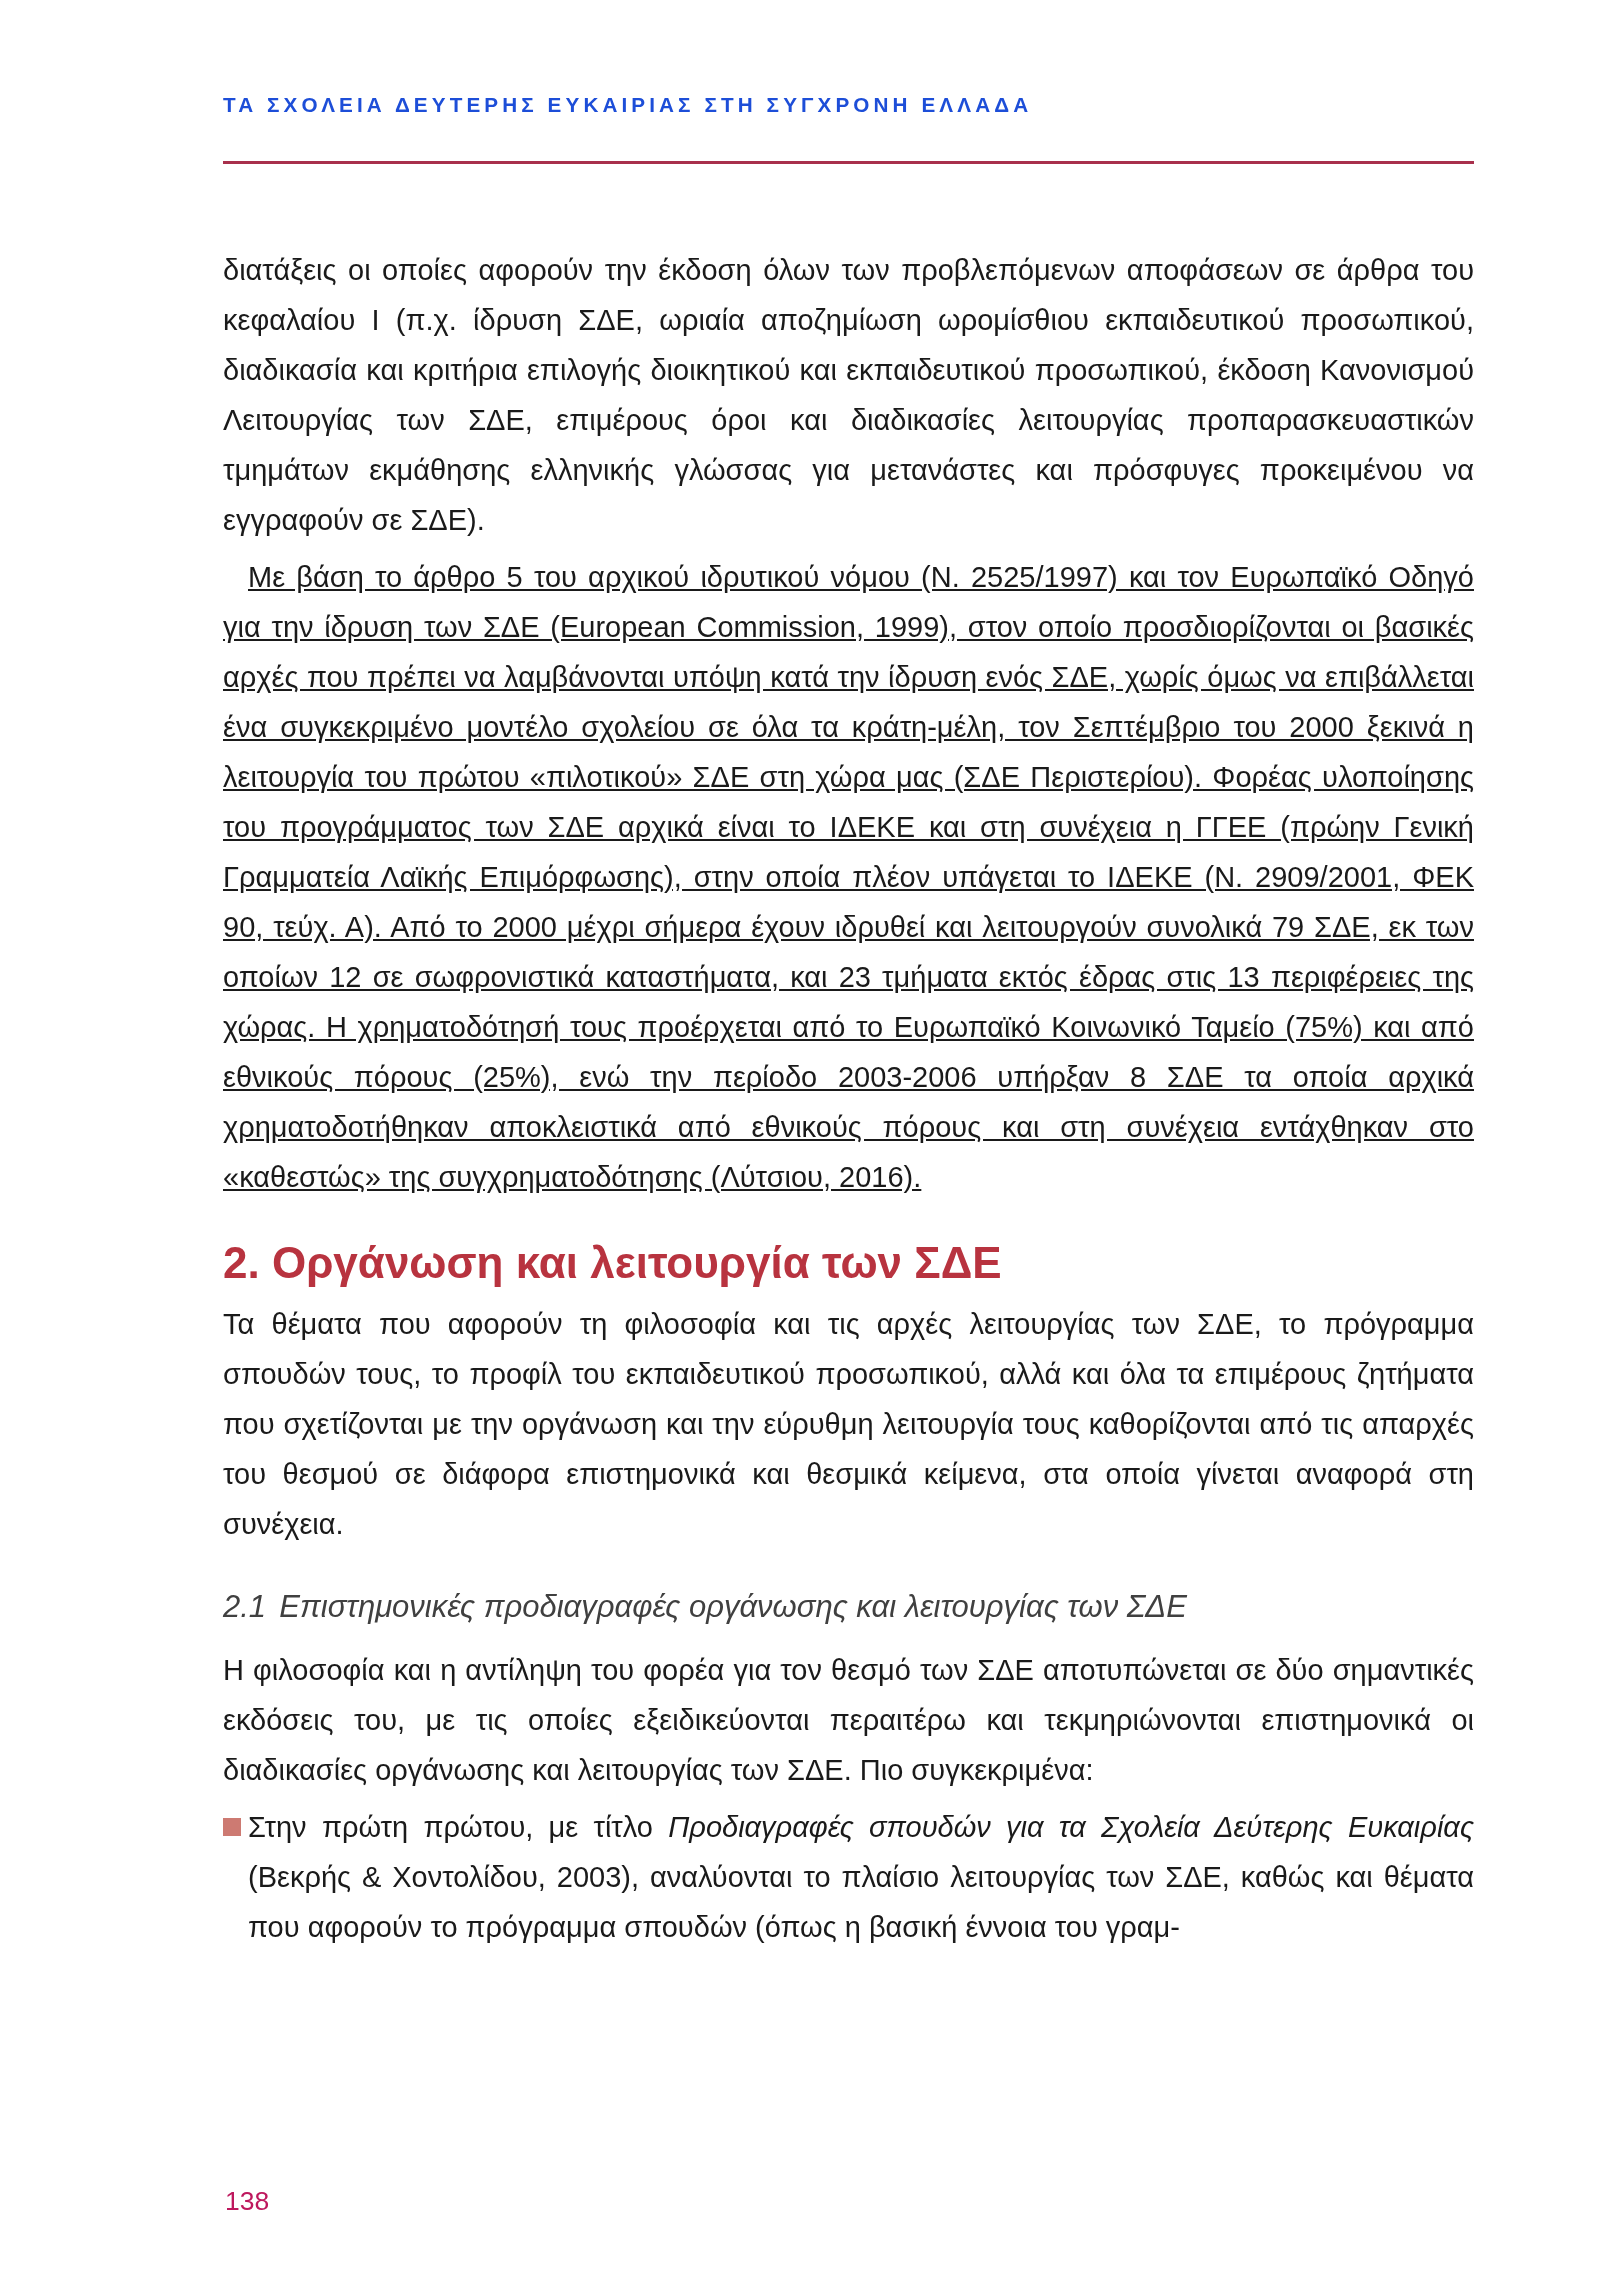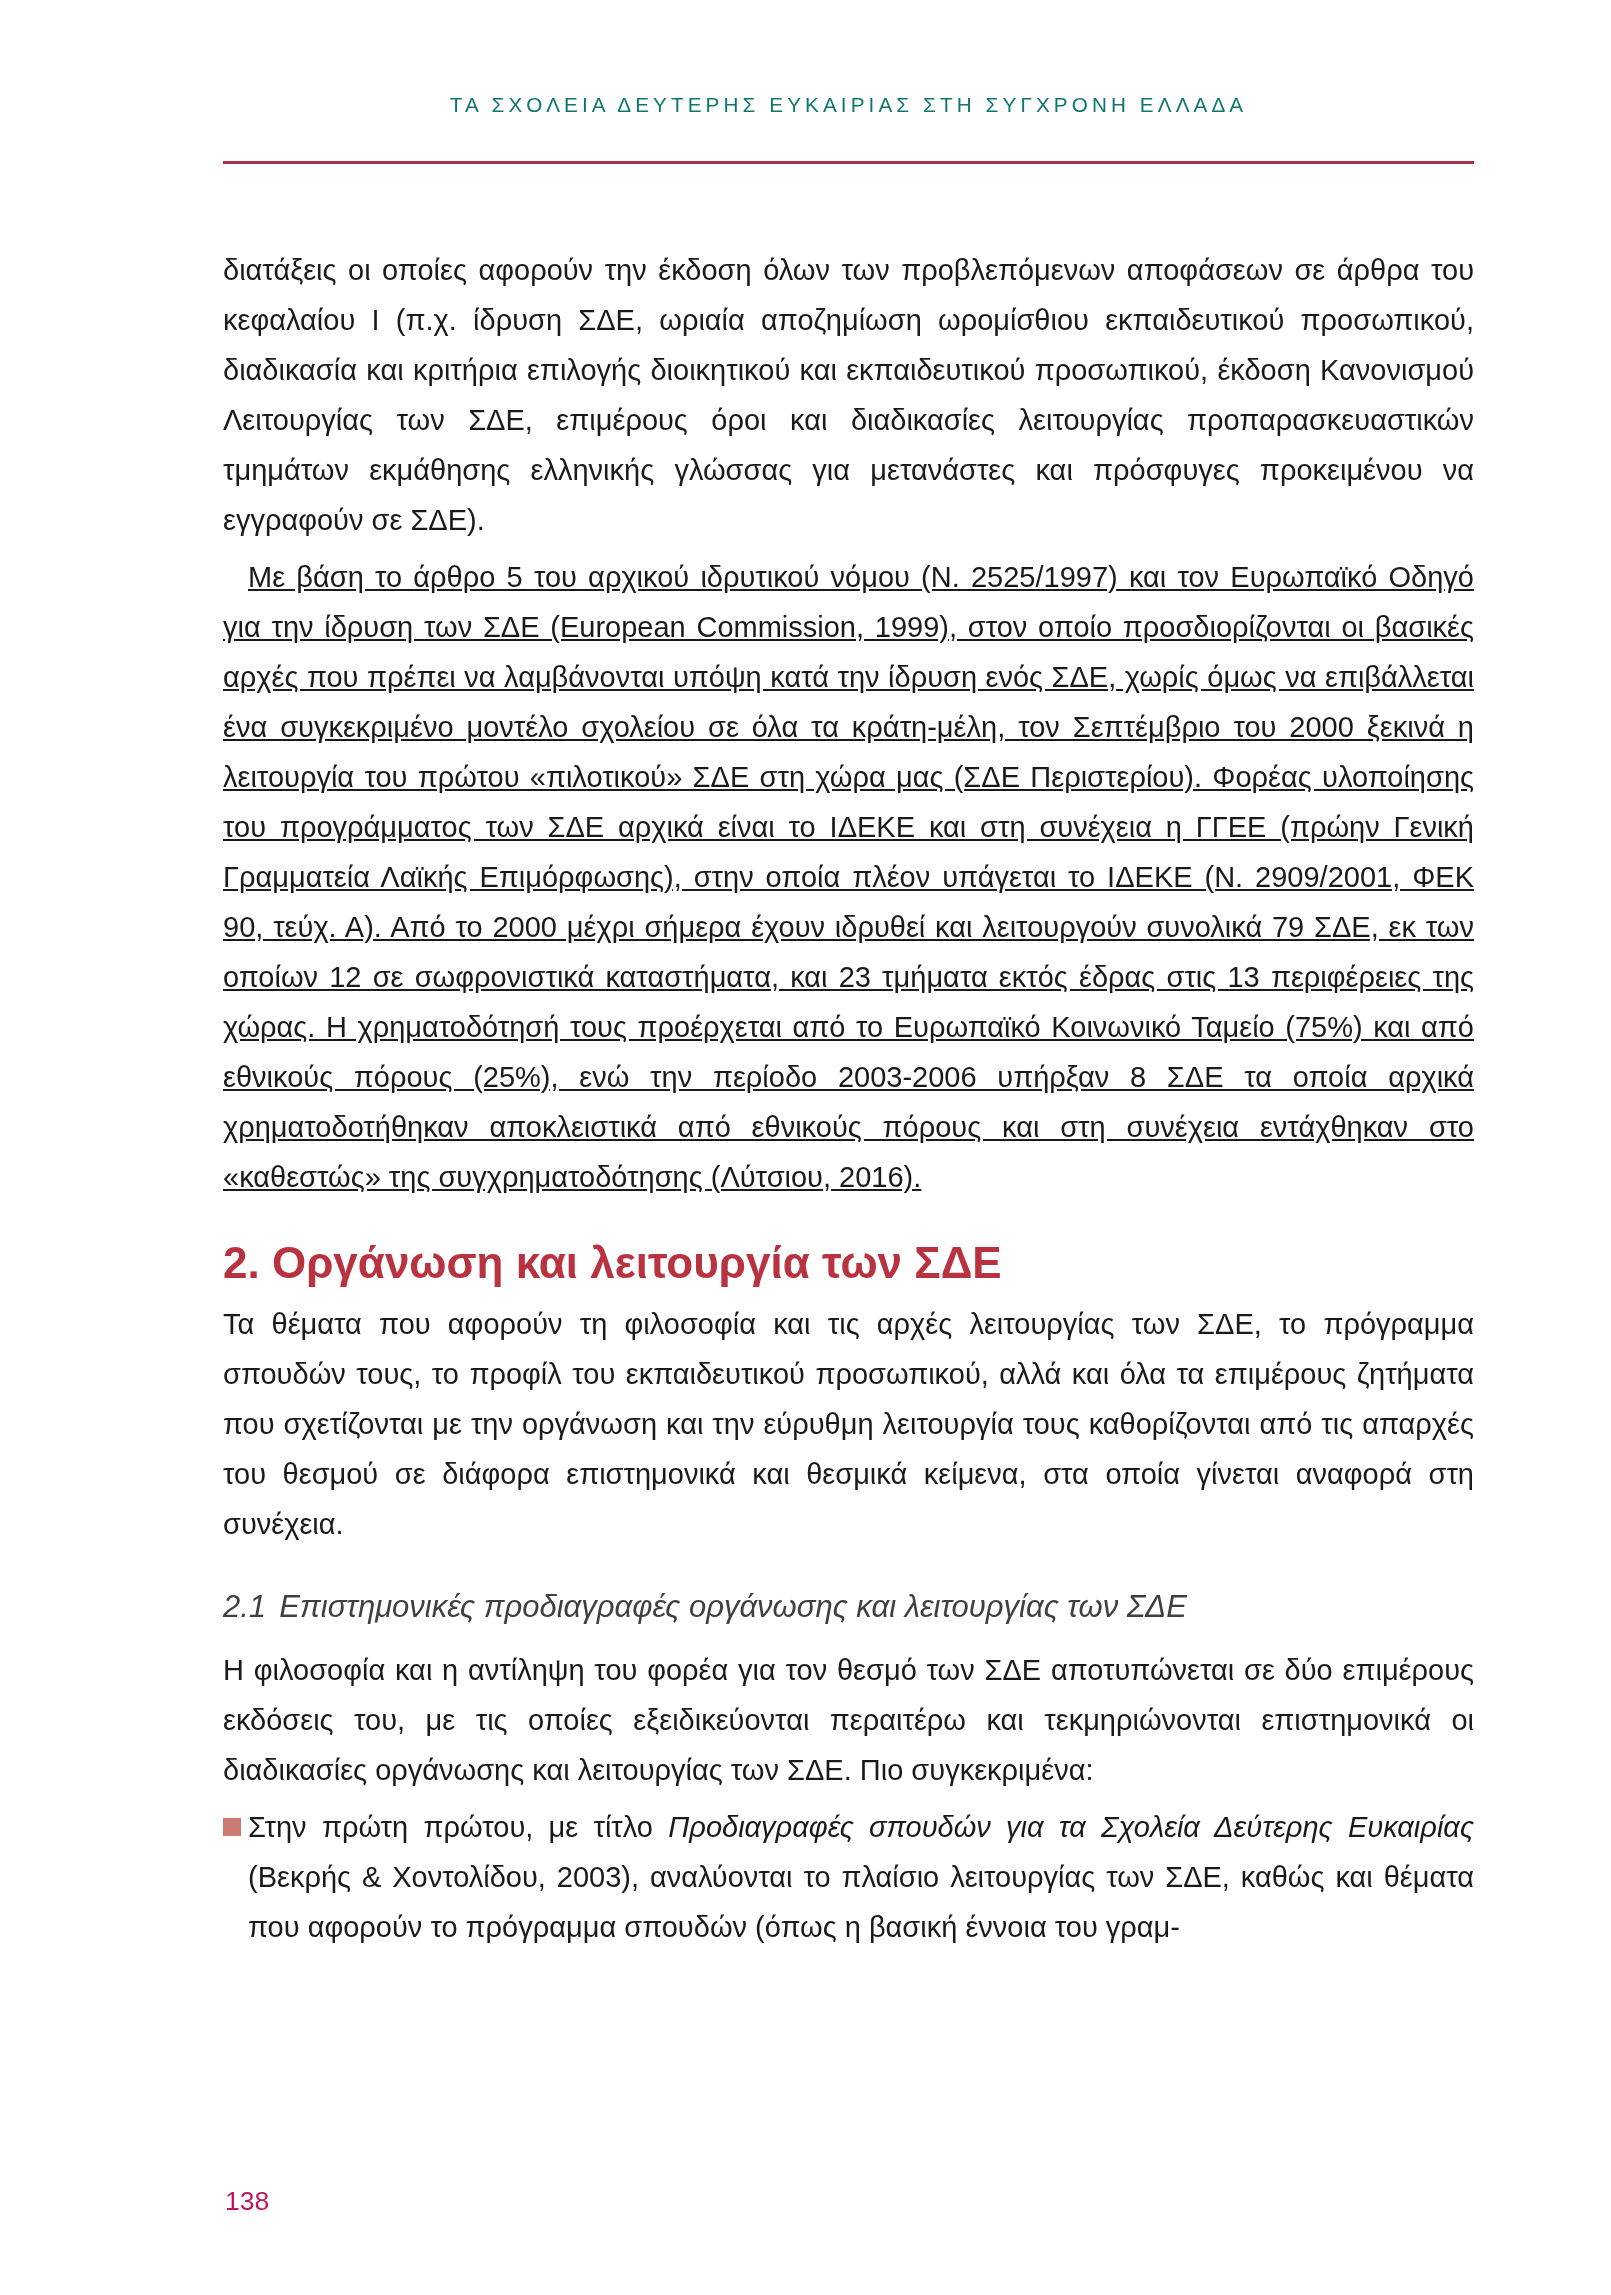--- a/index.html
+++ b/index.html
@@ -3,22 +3,22 @@
   <meta charset="utf-8">
   <style>
     html, body { margin: 0; padding: 0; background: #ffffff; }
     body {
       width: 1612px; height: 2295px; position: relative; overflow: hidden;
       font-family: "Liberation Sans", "DejaVu Sans", sans-serif;
       color: #1a1a1a;
     }
     .running-head {
       position: absolute; left: 223px; width: 1251px; top: 93px;
-      text-align: center; font-size: 20.7px; font-weight: normal;
-      letter-spacing: 4.1px; color: #0f766e;
+      font-size: 20.7px; font-weight: bold;
+      letter-spacing: 4.1px; color: #1d4ed8;
     }
     .head-rule {
       position: absolute; left: 223px; width: 1251px; top: 161px;
       height: 2.5px; background: #a8304c;
     }
     .content {
       position: absolute; left: 223px; width: 1251px; top: 245px;
       font-size: 29px; line-height: 50px; text-align: justify;
       hyphens: manual;
     }
@@ -55,21 +55,21 @@
 <div class="content">
   <p>διατάξεις οι οποίες αφορούν την έκδοση όλων των προβλεπόμενων αποφάσεων σε άρθρα του κεφαλαίου Ι (π.χ. ίδρυση ΣΔΕ, ωριαία αποζημίωση ωρομίσθιου εκπαιδευτικού προσωπικού, διαδικασία και κριτήρια επιλογής διοικητικού και εκπαιδευτικού προσωπικού, έκδοση Κανονισμού Λειτουργίας των ΣΔΕ, επιμέρους όροι και διαδικασίες λειτουργίας προπαρασκευαστικών τμημάτων εκμάθησης ελληνικής γλώσσας για μετανάστες και πρόσφυγες προκειμένου να εγγραφούν σε ΣΔΕ).</p>
   <p class="indent">Με βάση το άρθρο 5 του αρχικού ιδρυτικού νόμου (Ν. 2525/1997) και τον Ευρωπαϊκό Οδηγό για την ίδρυση των ΣΔΕ (European Commission, 1999), στον οποίο προσδιορίζονται οι βασικές αρχές που πρέπει να λαμβάνονται υπόψη κατά την ίδρυση ενός ΣΔΕ, χωρίς όμως να επιβάλλεται ένα συγκεκριμένο μοντέλο σχολείου σε όλα τα κράτη-μέλη, τον Σεπτέμβριο του 2000 ξεκινά η λειτουργία του πρώτου «πιλοτικού» ΣΔΕ στη χώρα μας (ΣΔΕ Περιστερίου). Φορέας υλοποίησης του προγράμματος των ΣΔΕ αρχικά είναι το ΙΔΕΚΕ και στη συνέχεια η ΓΓΕΕ (πρώην Γενική Γραμματεία Λαϊκής Επιμόρφωσης), στην οποία πλέον υπάγεται το ΙΔΕΚΕ (Ν. 2909/2001, ΦΕΚ 90, τεύχ. Α). Από το 2000 μέχρι σήμερα έχουν ιδρυθεί και λειτουργούν συνολικά 79 ΣΔΕ, εκ των οποίων 12 σε σωφρονιστικά καταστήματα, και 23 τμήματα εκτός έδρας στις 13 περιφέρειες της χώρας. Η χρηματοδότησή τους προέρχεται από το Ευρωπαϊκό Κοινωνικό Ταμείο (75%) και από εθνικούς πόρους (25%), ενώ την περίοδο 2003-2006 υπήρξαν 8 ΣΔΕ τα οποία αρχικά χρηματοδοτήθηκαν αποκλειστικά από εθνικούς πόρους και στη συνέχεια εντάχθηκαν στο «καθεστώς» της συγχρηματοδότησης (Λύτσιου, 2016).</p>
 
   <div class="h2">2. Οργάνωση και λειτουργία των ΣΔΕ</div>
   <p>Τα θέματα που αφορούν τη φιλοσοφία και τις αρχές λειτουργίας των ΣΔΕ, το πρόγραμμα σπουδών τους, το προφίλ του εκπαιδευτικού προσωπικού, αλλά και όλα τα επιμέρους ζητήματα που σχετίζονται με την οργάνωση και την εύρυθμη λειτουργία τους καθορίζονται από τις απαρχές του θεσμού σε διάφορα επιστημονικά και θεσμικά κείμενα, στα οποία γίνεται αναφορά στη συνέχεια.</p>
 
   <div class="h3">
     <span class="num">2.1</span><span>Επιστημονικές προδιαγραφές οργάνωσης και λειτουργίας των ΣΔΕ</span>
   </div>
-  <p>Η φιλοσοφία και η αντίληψη του φορέα για τον θεσμό των ΣΔΕ αποτυπώνεται σε δύο επιμέρους εκδόσεις του, με τις οποίες εξειδικεύονται περαιτέρω και τεκμηριώνονται επιστημονικά οι διαδικασίες οργάνωσης και λειτουργίας των ΣΔΕ. Πιο συγκεκριμένα:</p>
+  <p>Η φιλοσοφία και η αντίληψη του φορέα για τον θεσμό των ΣΔΕ αποτυπώνεται σε δύο σημαντικές εκδόσεις του, με τις οποίες εξειδικεύονται περαιτέρω και τεκμηριώνονται επιστημονικά οι διαδικασίες οργάνωσης και λειτουργίας των ΣΔΕ. Πιο συγκεκριμένα:</p>
 
   <div class="bullet">
     <span class="sq"></span>
     <span class="bullet-text"><span>Στην πρώτη πρώτου, με τίτλο </span><em>Προδιαγραφές σπουδών για τα Σχολεία Δεύτερης Ευκαιρίας</em><span> (Βεκρής &amp; Χοντολίδου, 2003), αναλύονται το πλαίσιο λειτουργίας των ΣΔΕ, καθώς και θέματα που αφορούν το πρόγραμμα σπουδών (όπως η βασική έννοια του γραμ-</span></span>
   </div>
 </div>
 
 <div class="page-number">138</div>
 
 

